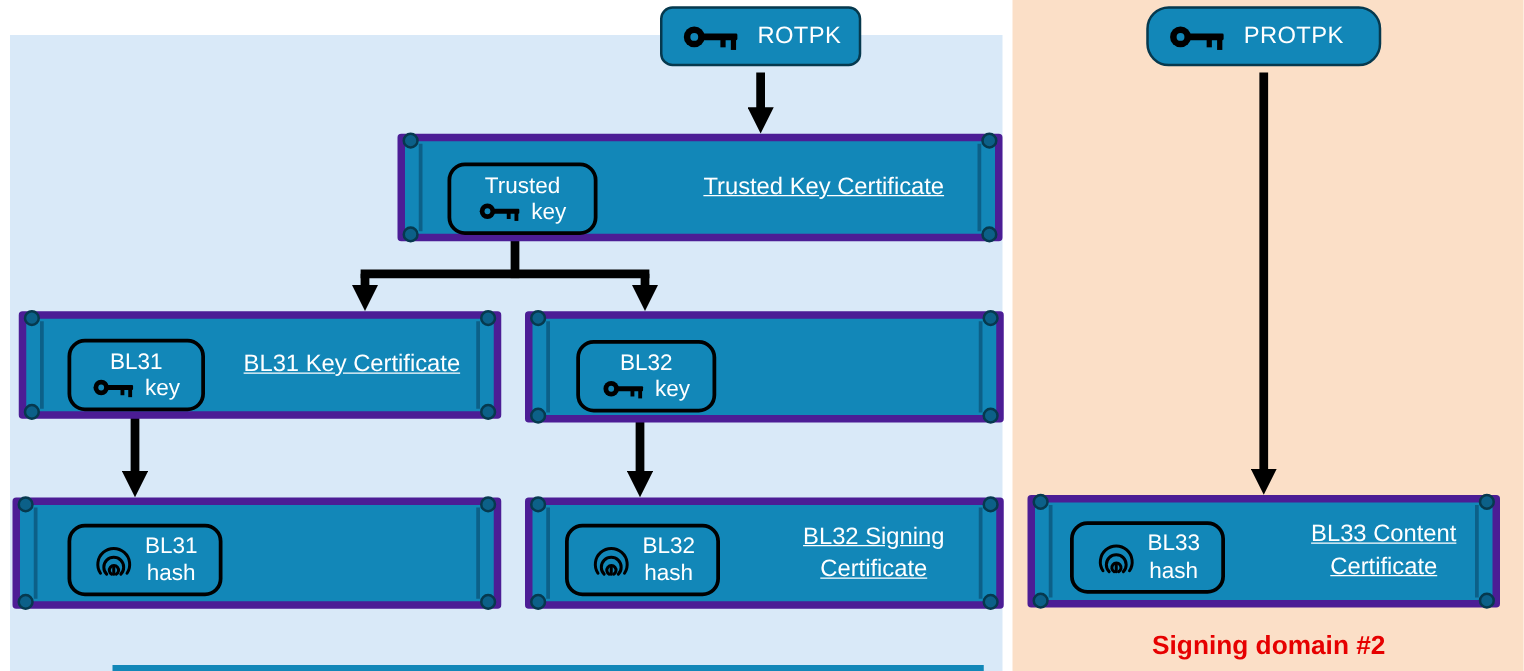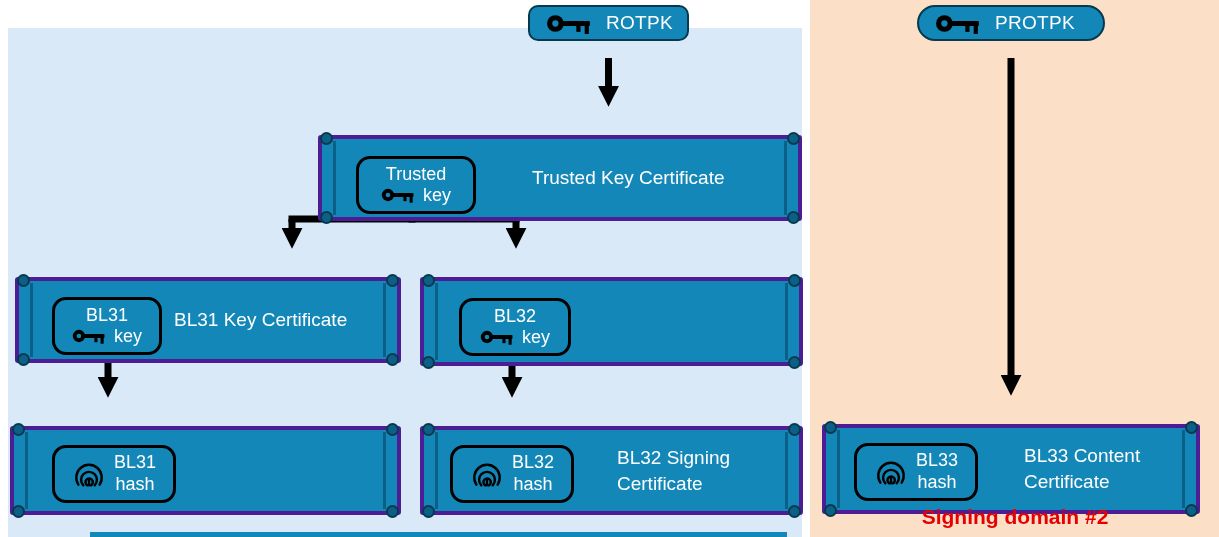--- a/index.html
+++ b/index.html
@@ -6,46 +6,46 @@
   html,body { width:1219px; height:537px; background:#fff; overflow:hidden;
               font-family:"Liberation Sans", sans-serif; }
   .canvas { position:relative; width:1219px; height:537px; background:#fff; }
 
   .panel { position:absolute; }
   .panel.left  { left:8px;  top:28px; width:794px; height:509px; background:var(--blue-bg,#d9e9f8); }
   .panel.right { left:810px; top:0;   width:409px; height:537px; background:var(--peach-bg,#fbdfc7); }
 
   .arrows { position:absolute; left:0; top:0; pointer-events:none; }
 
-  .rootkey { position:absolute; height:36px; background:var(--teal,#1287b8);
+  .rootkey { position:absolute; height:48px; background:var(--teal,#1287b8);
              border:2px solid #06394e; border-radius:10px;
              display:flex; align-items:center; gap:14px; padding:0 12px 0 16px;
              color:var(--text,#fff); font-size:19px; letter-spacing:.3px; }
 
   .cert { position:absolute; background:var(--teal,#1287b8);
-          border:4px solid #4c1d95; border-radius:3px; color:var(--text,#fff);margin-top:28px; }
+          border:6px solid #4c1d95; border-radius:3px; color:var(--text,#fff); }
   .curl { position:absolute; width:13px; height:13px; border-radius:50%;
           background:var(--teal-dark,#0c6088); border:2px solid #06394e; }
   .curl.tl { left:-2px;  top:-7px; }
   .curl.tr { right:-2px; top:-7px; }
   .curl.bl { left:-2px;  bottom:-7px; }
   .curl.br { right:-2px; bottom:-7px; }
   .roll { position:absolute; top:2px; bottom:2px; width:3px; background:var(--teal-dark,#0c6088); }
   .roll.l { left:11px; } .roll.r { right:11px; }
 
   .badge { position:absolute; background:var(--teal,#1287b8); border:3px solid #000;
            border-radius:14px; color:var(--text,#fff); font-size:18px;
            display:flex; align-items:center; justify-content:center; }
   .badge.key { flex-direction:column; line-height:1.15; padding:2px 4px; }
   .badge.key .brow { display:flex; align-items:center; gap:8px; }
   .badge.hash { flex-direction:row; gap:8px; padding:2px 6px; }
   .badge.hash .hcol { display:flex; flex-direction:column; align-items:center; line-height:1.2; }
 
   .clabel { position:absolute; top:50%; transform:translateY(-50%);
-            font-size:19px; line-height:26px; }
+            font-size:19px; text-align:center; line-height:26px;text-decoration:underline; }
 
   .domain { position:absolute; color:var(--domain-red,#e60000); font-weight:bold;
             font-size:21px; text-align:center; }
 
   .strip { position:absolute; left:90px; top:532px; width:697px; height:5px;
            background:var(--teal,#1287b8); }
 </style>
 </head>
 <body>
 

